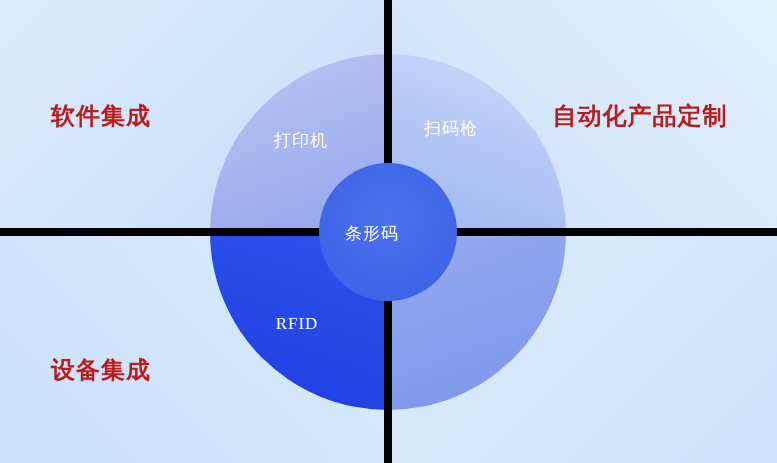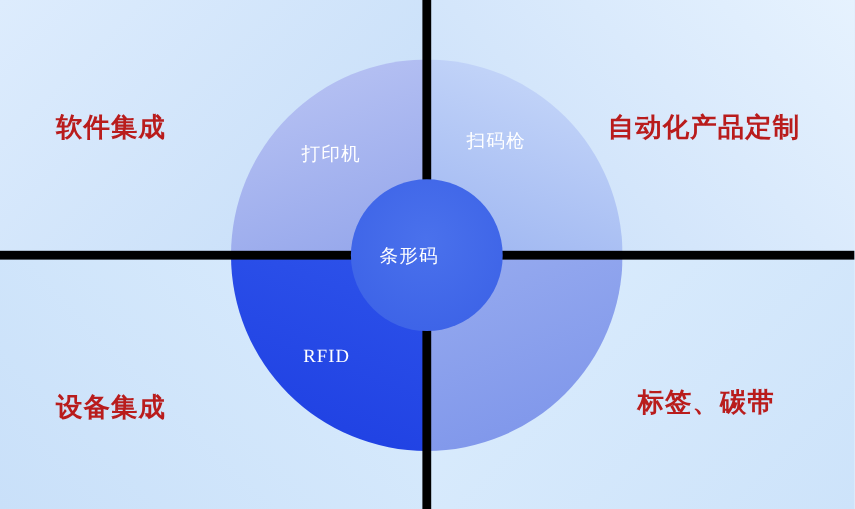--- a/index.html
+++ b/index.html
@@ -103,15 +103,14 @@
   <div class="center-circle"></div>
 
   <div class="lbl circle-lbl pos-printer">打印机</div>
   <div class="lbl circle-lbl pos-scanner">扫码枪</div>
   <div class="lbl circle-lbl pos-rfid">RFID</div>
   <div class="lbl circle-lbl pos-barcode">条形码</div>
 
   <div class="lbl corner-lbl pos-software">软件集成</div>
   <div class="lbl corner-lbl pos-automation">自动化产品定制</div>
   <div class="lbl corner-lbl pos-device">设备集成</div>
-  <div class="lbl corner-lbl pos-label-tape">标签、碳带</div>
 
 </div>
 
 </body></html>

